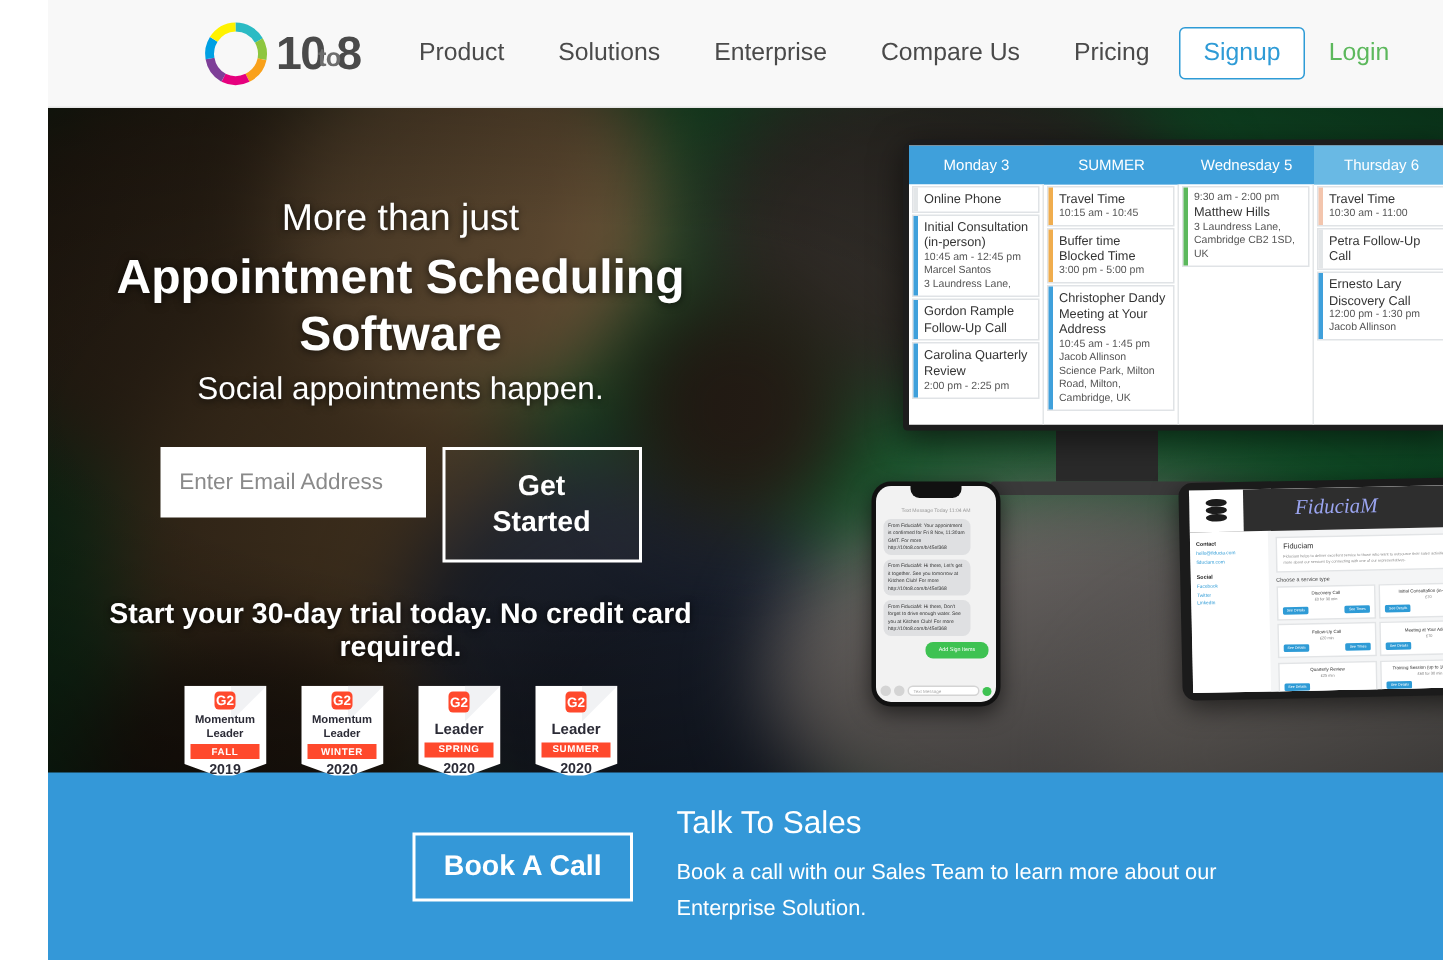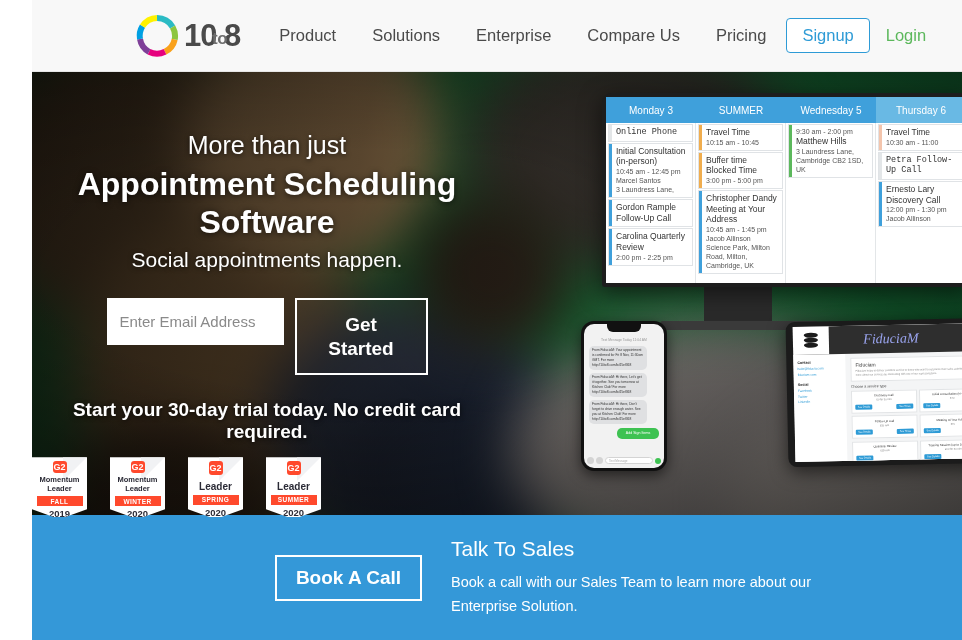--- a/index.html
+++ b/index.html
@@ -94,21 +94,21 @@
     line-height:1.25; cursor:pointer; font-family:"Liberation Sans", sans-serif;
     display:flex; align-items:center; justify-content:center; text-align:center;
     padding:0 18px;
   }
   .trial-note {
     margin-top:24px; font-size:19px; color:#ffffff; font-weight:bold;
     text-shadow:0 1px 5px rgba(0,0,0,.8);
   }
 
   
-  .badges { margin-top:14px; display:flex; justify-content:flex-start; gap:23px; }
+  .badges { margin-top:14px; display:flex; justify-content:center; gap:23px; }
   .badge {
     width:55px; height:62px; background:#ffffff; position:relative;
     clip-path:polygon(0 0,100% 0,100% 84%,50% 100%,0 84%);
     display:flex; flex-direction:column; align-items:center;
     box-shadow:0 1px 3px rgba(0,0,0,.4);
   }
   .badge::after{
     content:""; position:absolute; right:0; top:0; width:0; height:0;
     border-left:24px solid transparent; border-top:24px solid #eef0f2;
     transform:scaleX(-1); opacity:.85;
@@ -150,21 +150,21 @@
   .cal-head div.today { background:#3fa0db; }
   .cal-head div.thu { background:#69b9e4; }
   .cal-body { display:flex; height:168px; background:#fff; }
   .cal-col { flex:1; border-right:1px solid #e3e6e8; padding:2px 3px; overflow:hidden; position:relative; }
   .evt {
     border-left:3px solid #3fa0db; background:#fff; padding:2px 3px 3px 4px;
     margin-bottom:3px; box-shadow:0 0 0 1px #e0e3e6;
   }
   .evt.orange { border-left-color:#f0ad4e; }
   .evt.green { border-left-color:#5cb85c; }
-  .evt.gray { border-left-color:#e3e6e8;font-family:Liberation Mono, monospace; }
+  .evt.gray { border-left-color:#e3e6e8; }
   .evt.peach { border-left-color:#f3c5ad; }
   .evt .t { font-size:8.5px; color:#333; line-height:1.25; }
   .evt .s { font-size:7px; color:#555; line-height:1.3; }
   .mon-stand {
     position:absolute; left:672px; top:215px; width:68px; height:34px; background:#2a2a2a;
   }
   .mon-base {
     position:absolute; left:628px; top:249px; width:158px; height:9px;
     background:#3a3a3a; border-radius:3px;
   }

